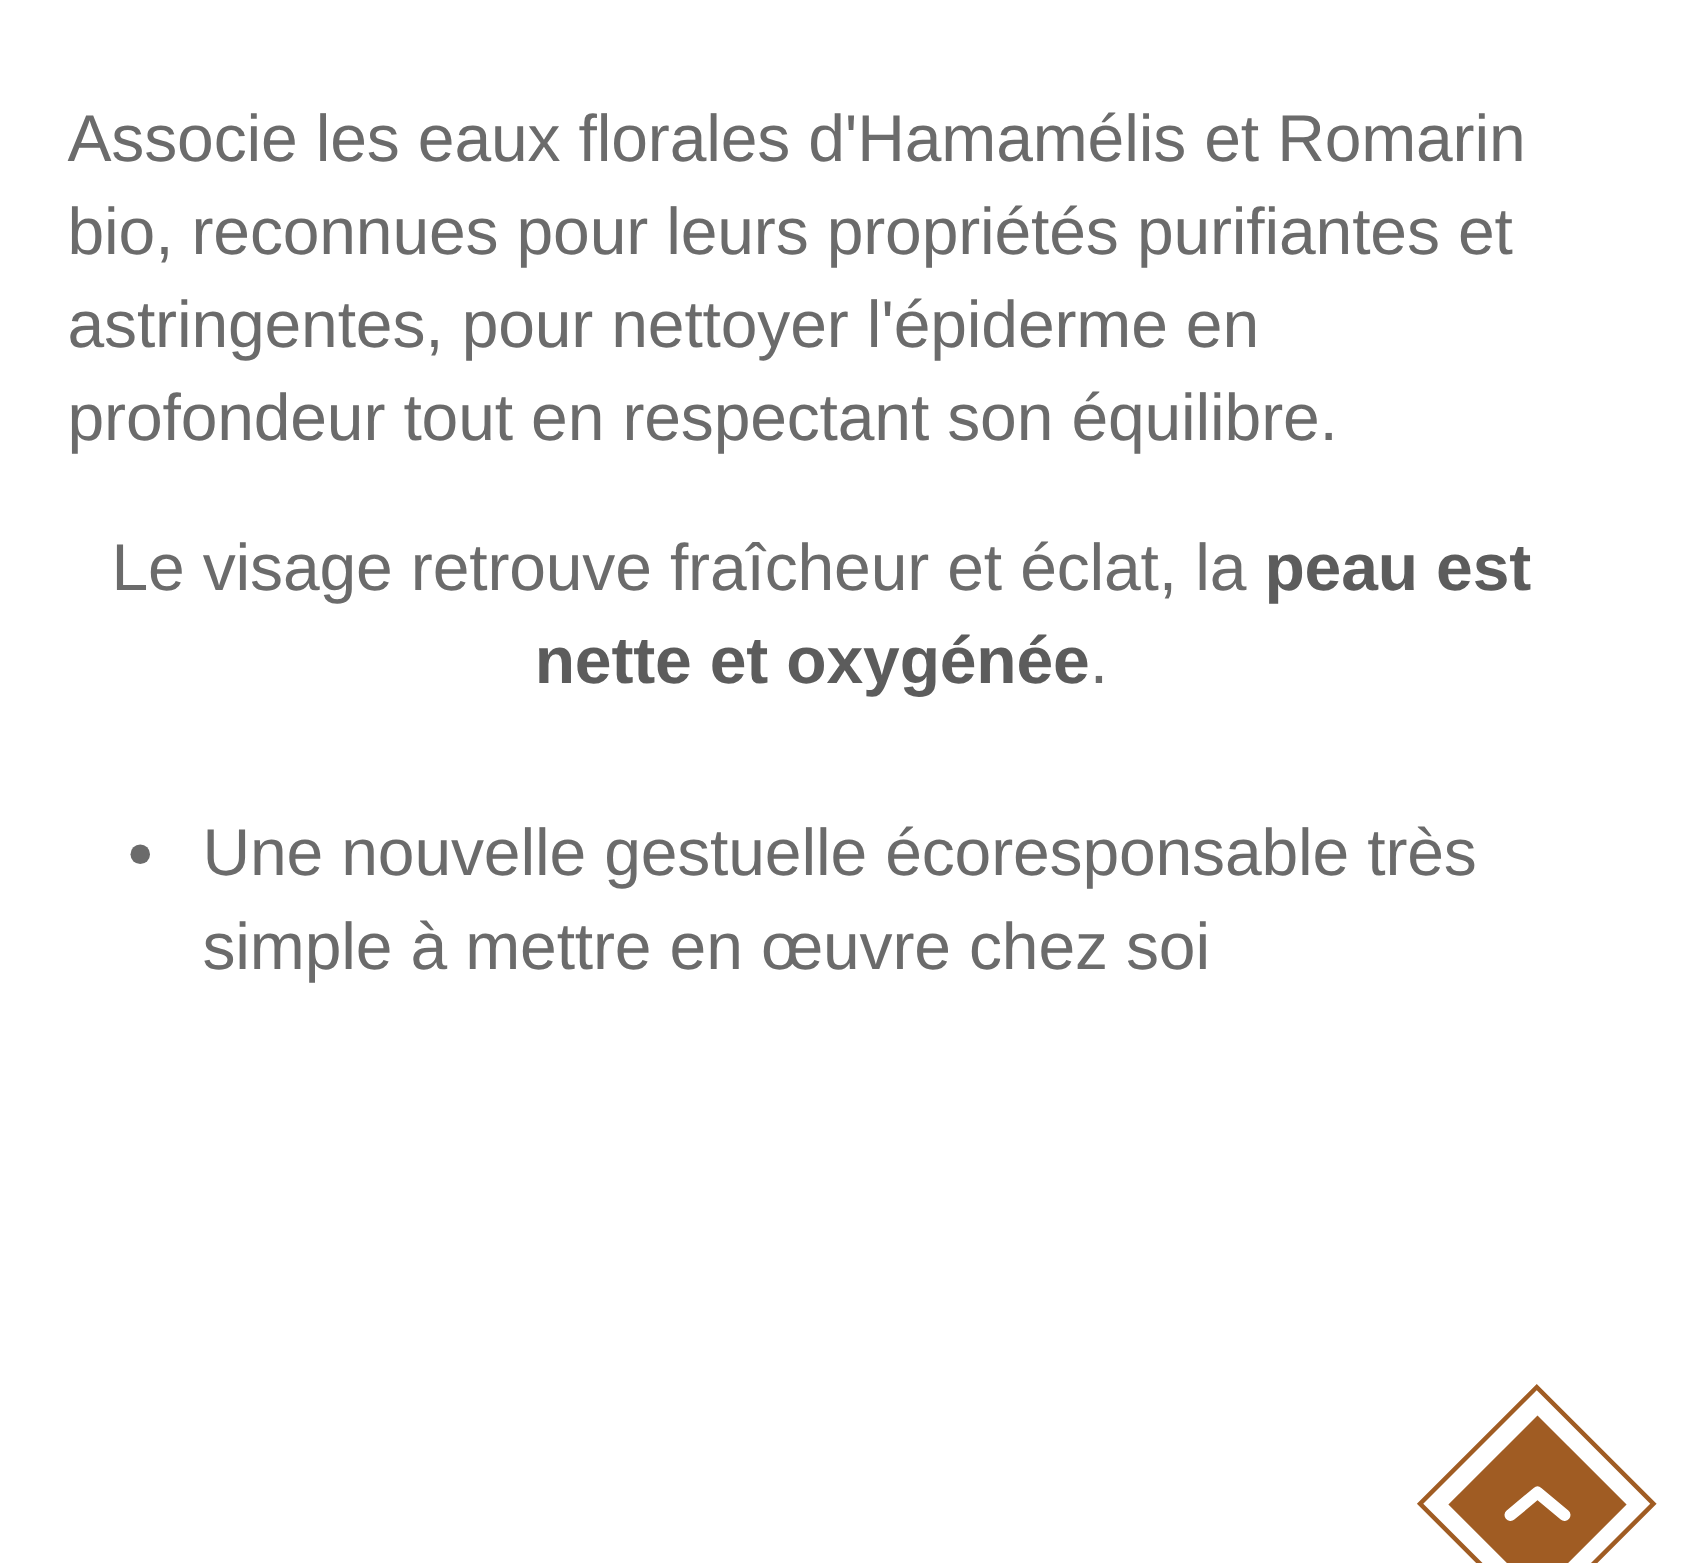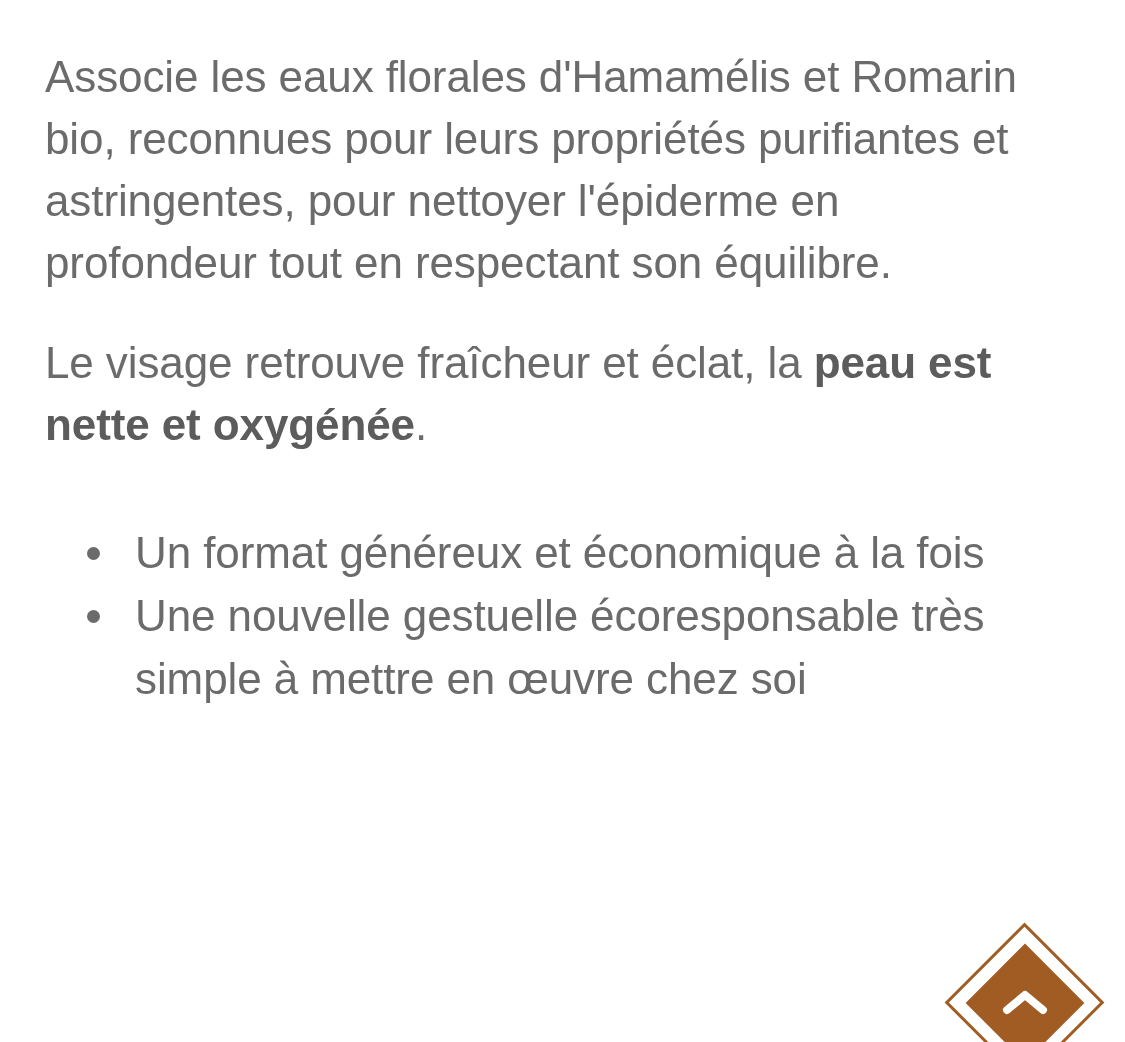--- a/index.html
+++ b/index.html
@@ -34,22 +34,22 @@
 
   .para {
     color: #6b6b6b;
     font-size: 44px;
     line-height: 62px;
     font-weight: 400;
     letter-spacing: -0.1px;
     margin: 0;
   }
 
-  .para-1 { padding-top: 46px; }
-  .para-2 { padding-top: 38px; }
+  .para-1 { padding-top: 46px; margin-top: 16px; }
+  .para-2 { padding-top: 38px; text-align: center; }
   .para-3 { padding-top: 36px; }
 
   .strong {
     font-weight: 700;
     color: #5c5c5c;
   }
 
   .underlined {
     text-decoration: underline;
     text-underline-offset: 7px;
@@ -148,24 +148,20 @@
     <p class="para para-1">Associe les eaux florales d'Hamamélis et Romarin bio, reconnues pour leurs propriétés purifiantes et astringentes, pour nettoyer l'épiderme en profondeur tout en respectant son équilibre.</p>
 
     <p class="para para-2">
       <span>Le visage retrouve fraîcheur et éclat, la </span><span class="strong">peau est nette et oxygénée</span><span>.</span>
     </p>
 
 
     <ul class="bullet-list">
       <li class="bullet-item">
         <span class="bullet-dot"></span>
-        <span>Un format généreux et économique à la fois</span>
-      </li>
-      <li class="bullet-item">
-        <span class="bullet-dot"></span>
         <span>Une nouvelle gestuelle écoresponsable très simple à mettre en œuvre chez soi</span>
       </li>
     </ul>
 
   </div>
 
   <div class="back-to-top">
     <div class="diamond-outline"></div>
     <div class="diamond-fill"></div>
     <div class="chevron-wrap">

